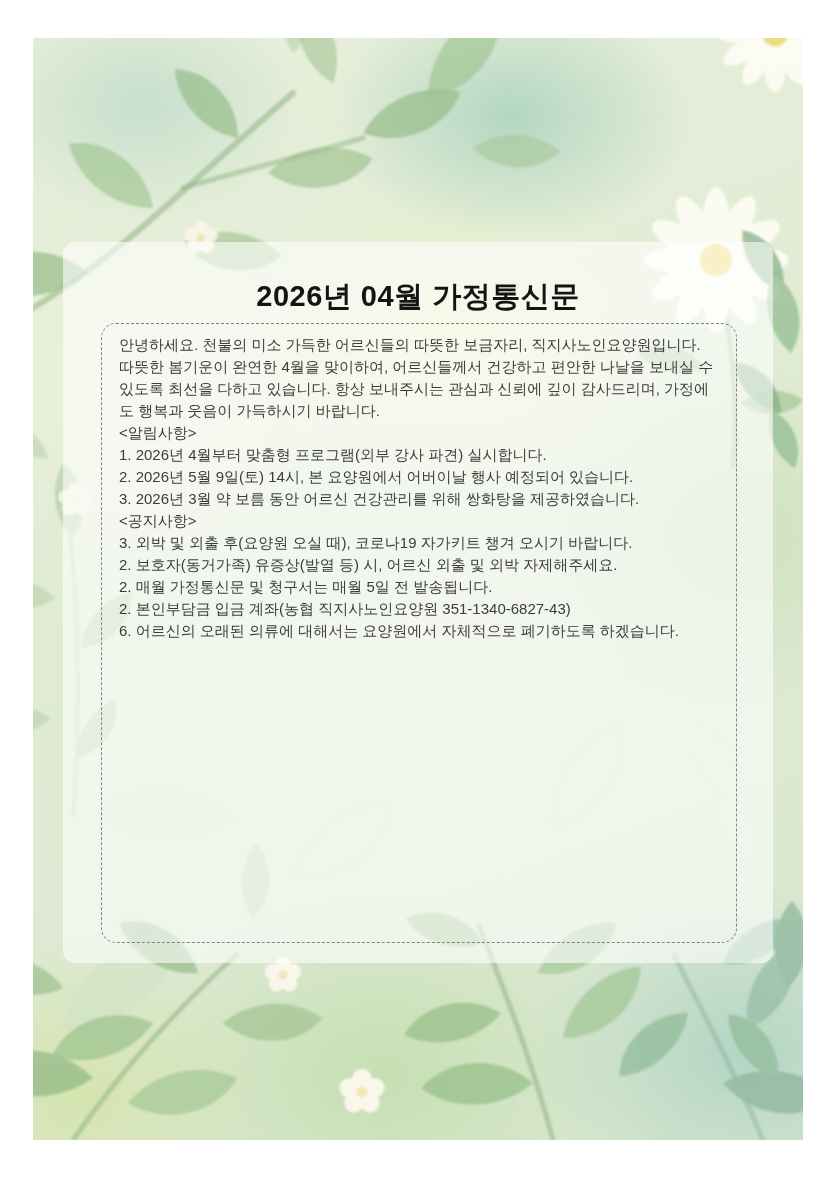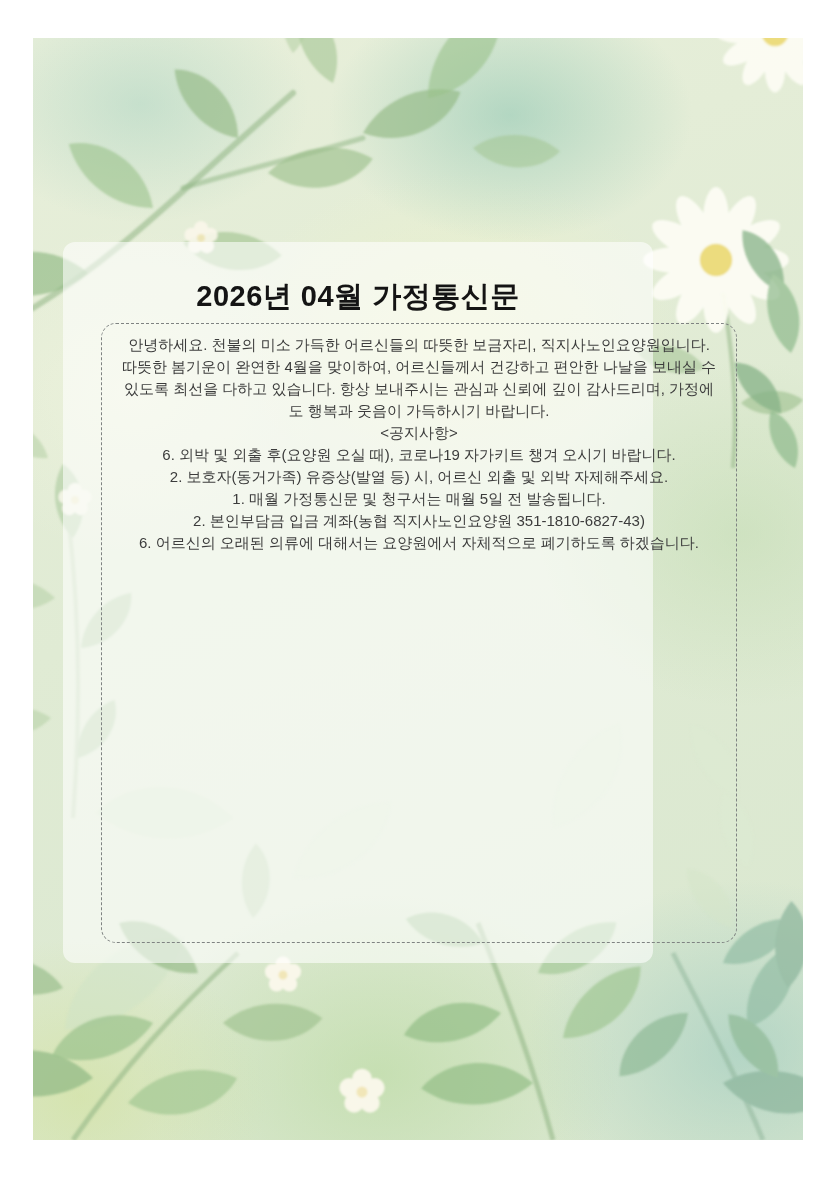--- a/index.html
+++ b/index.html
@@ -17,34 +17,34 @@
       radial-gradient(260px 220px at 13% 32%, rgba(244,246,224,.50), transparent 75%),
       radial-gradient(280px 240px at 92% 45%, rgba(187,216,170,.45), transparent 72%),
       radial-gradient(300px 240px at 92% 92%, rgba(148,198,188,.55), transparent 72%),
       radial-gradient(260px 220px at 6% 96%,  rgba(208,224,148,.55), transparent 72%),
       radial-gradient(320px 240px at 45% 94%, rgba(184,217,158,.60), transparent 75%),
       linear-gradient(160deg,#e8efda 0%,#e0ebd4 45%,#d9e7cf 100%);
   }
   .bg svg{position:absolute;left:0;top:0;}
   
   .panel{
-    position:absolute;left:63px;top:242px;width:590px;height:721px;
+    position:absolute;left:63px;top:242px;width:710px;height:721px;
     background:rgba(255,255,255,.58);border-radius:12px;
   }
   .title{
     margin:35px 0 0;text-align:center;
     font-size:29px;font-weight:700;color:#141414;letter-spacing:.5px;
   }
   .box{
     position:absolute;left:38px;top:81px;width:636px;height:620px;box-sizing:border-box;
     border:1px dashed #7f8382;border-radius:15px;
     padding:10px 17px 12px;overflow:hidden;
     font-size:15px;line-height:22px;color:#3c3c3c;text-align:left;
   }
-  .blk{margin:0;text-align:center;}
+  .blk{margin:0;}
   .blk + .blk{}
   .line{margin:0;}
 </style>
 </head>
 <body>
 
 <div class="page">
 
   <div class="bg">
     <svg width="770" height="1102" viewBox="0 0 770 1102">
@@ -173,30 +173,36 @@
   </div>
 
   <section class="panel">
     <h1 class="title">2026년 04월 가정통신문</h1>
 
     <div class="box">
       <p class="blk">안녕하세요. 천불의 미소 가득한 어르신들의 따뜻한 보금자리, 직지사노인요양원입니다.</p>
 
       <p class="blk">따뜻한 봄기운이 완연한 4월을 맞이하여, 어르신들께서 건강하고 편안한 나날을 보내실 수 있도록 최선을 다하고 있습니다. 항상 보내주시는 관심과 신뢰에 깊이 감사드리며, 가정에도 행복과 웃음이 가득하시기 바랍니다.</p>
 
+      <div class="blk">
+        <div class="line">&lt;알림사항&gt;</div>
+        <div class="line">1. 2026년 4월부터 맞춤형 프로그램(외부 강사 파견) 실시합니다.</div>
+        <div class="line">2. 2026년 5월 9일(토) 14시, 본 요양원에서 어버이날 행사 예정되어 있습니다.</div>
+        <div class="line">3. 2026년 3월 약 보름 동안 어르신 건강관리를 위해 쌍화탕을 제공하였습니다.</div>
+      </div>
 
       <div class="blk">
         <div class="line">&lt;공지사항&gt;</div>
       </div>
 
       <div class="blk">
-        <div class="line">6. 외박 및 외출 후(요양원 오실 때), 코로나19 자가키트 챙겨 오시기 바랍니다.</div>
+        <div class="line">3. 외박 및 외출 후(요양원 오실 때), 코로나19 자가키트 챙겨 오시기 바랍니다.</div>
         <div class="line">2. 보호자(동거가족) 유증상(발열 등) 시, 어르신 외출 및 외박 자제해주세요.</div>
       </div>
 
       <div class="blk">
-        <div class="line">1. 매월 가정통신문 및 청구서는 매월 5일 전 발송됩니다.</div>
-        <div class="line">2. 본인부담금 입금 계좌(농협 직지사노인요양원 351-1810-6827-43)</div>
+        <div class="line">2. 매월 가정통신문 및 청구서는 매월 5일 전 발송됩니다.</div>
+        <div class="line">2. 본인부담금 입금 계좌(농협 직지사노인요양원 351-1340-6827-43)</div>
         <div class="line">6. 어르신의 오래된 의류에 대해서는 요양원에서 자체적으로 폐기하도록 하겠습니다.</div>
       </div>
     </div>
   </section>
 </div>
 
 </body></html>

